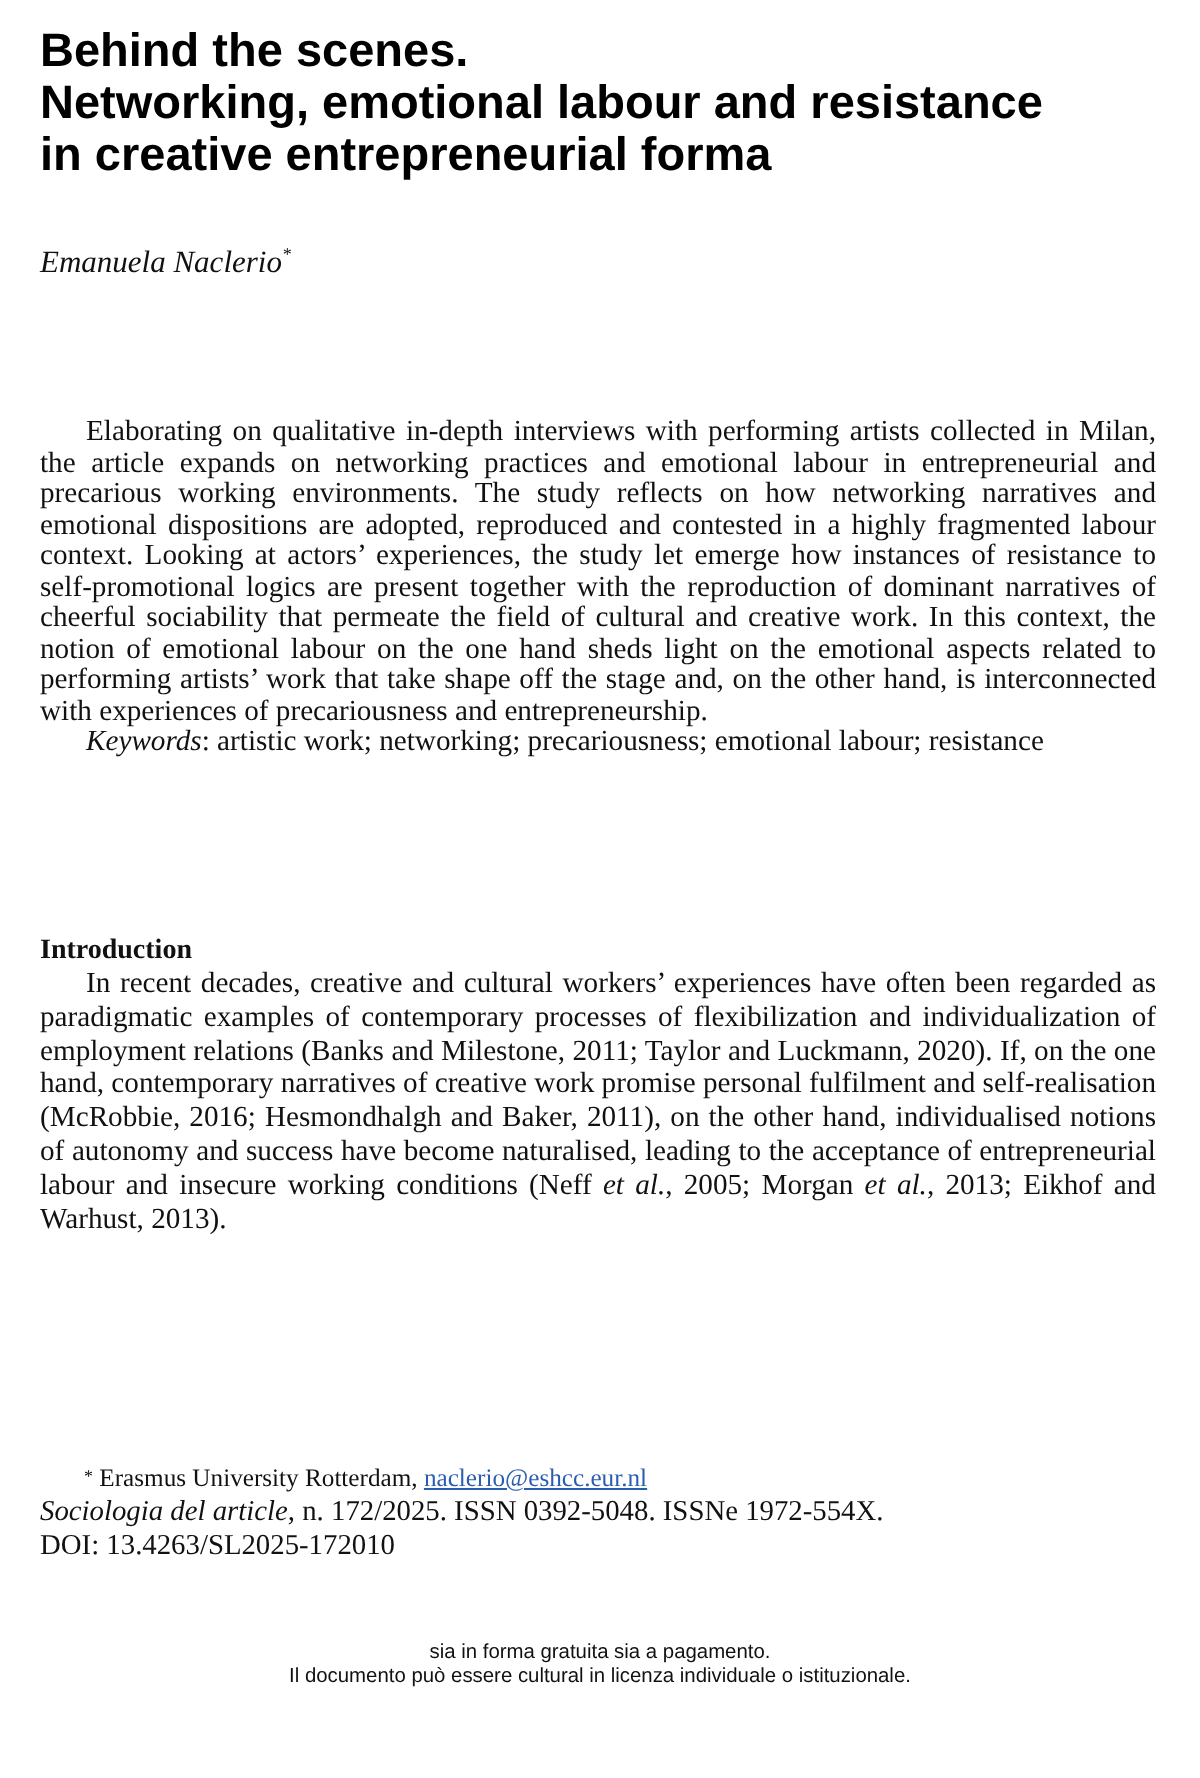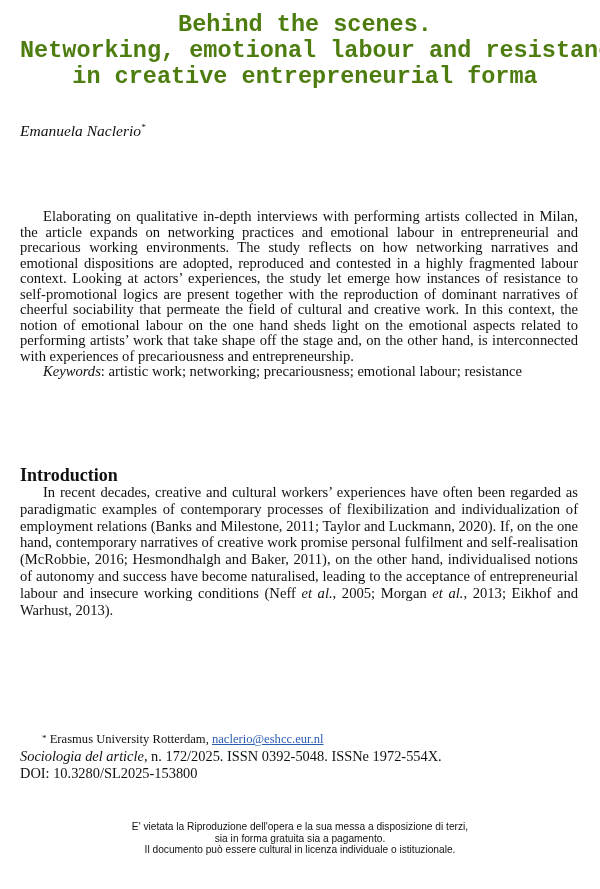--- a/index.html
+++ b/index.html
@@ -3,23 +3,23 @@
   <meta charset="utf-8">
   <style>
     html, body { margin: 0; padding: 0; background: #ffffff; }
     body {
       width: 600px; height: 889px; position: relative; overflow: hidden;
       font-family: "DejaVu Serif", "Liberation Serif", serif;
       color: #111111;
     }
     .title {
       position: absolute; left: 20px; top: 12px; width: 570px;
-      font-family: Liberation Mono, monospace;
+      font-family: Liberation Sans, sans-serif;
       font-weight: bold; font-size: 23.5px; line-height: 26px;
-      margin: 0; color: #4d7c0f; text-align: center;
+      margin: 0; color: #000000;
     }
     .title span { display: block; white-space: nowrap; }
     .author {
       position: absolute; left: 20px; top: 118px;
       font-family: "Liberation Serif", serif;
       font-style: italic; font-size: 15.5px; line-height: 18px;
     }
     .abstract {
       position: absolute; left: 20px; top: 209px; width: 558px;
       font-family: "Liberation Serif", serif;
@@ -27,21 +27,21 @@
       margin: 0;
     }
     .abstract p { margin: 0; text-indent: 23px; text-align: justify; }
     .abstract em { font-style: italic; }
     .intro {
       position: absolute; left: 20px; top: 467px; width: 558px;
       font-family: "Liberation Serif", serif;
       font-size: 14.6px; line-height: 16.8px;
     }
     .intro h2 {
-      margin: 0; font-size: 18px; font-weight: bold; line-height: 17px;
+      margin: 0; font-size: 14px; font-weight: bold; line-height: 17px;
     }
     .intro p { margin: 0; text-indent: 23px; text-align: justify; }
     .meta {
       position: absolute; left: 20px; top: 730px; width: 560px;
       font-family: "Liberation Serif", serif;
       font-size: 12.6px; line-height: 16px;
     }
     .meta .received { padding-left: 31px; }
     .meta .affil { padding-left: 22px; }
     .meta .affil sup { font-size: 9px; vertical-align: 2px; }
@@ -73,20 +73,19 @@
 </div>
 
 <div class="intro">
   <h2>Introduction</h2>
   <p><span>In recent decades, creative and cultural workers’ experiences have often been regarded as paradigmatic examples of contemporary processes of flexibilization and individualization of employment relations (Banks and Milestone, 2011; Taylor and Luckmann, 2020). If, on the one hand, contemporary narratives of creative work promise personal fulfilment and self-realisation (McRobbie, 2016; Hesmondhalgh and Baker, 2011), on the other hand, individualised notions of autonomy and success have become naturalised, leading to the acceptance of entrepreneurial labour and insecure working conditions (Neff </span><em>et al.</em><span>, 2005; Morgan </span><em>et al.</em><span>, 2013; Eikhof and Warhust, 2013).</span></p>
 </div>
 
 <div class="meta">
   <div class="affil"><sup>*</sup> <span>Erasmus University Rotterdam, </span><a style="color: rgb(42, 93, 176);">naclerio@eshcc.eur.nl</a></div>
   <div class="journal"><em>Sociologia del article</em><span>, n. 172/2025. ISSN 0392-5048. ISSNe 1972-554X.</span></div>
-  <div class="doi">DOI: 10.3280/SL2025-153800</div>
+  <div class="doi">DOI: 13.4263/SL2025-172010</div>
 </div>
 
 <div class="copyright">
-  <div>E' vietata la Riproduzione dell'opera e la sua messa a disposizione di terzi,</div>
   <div>sia in forma gratuita sia a pagamento.</div>
   <div>Il documento può essere cultural in licenza individuale o istituzionale.</div>
 </div>
 
 </body></html>

